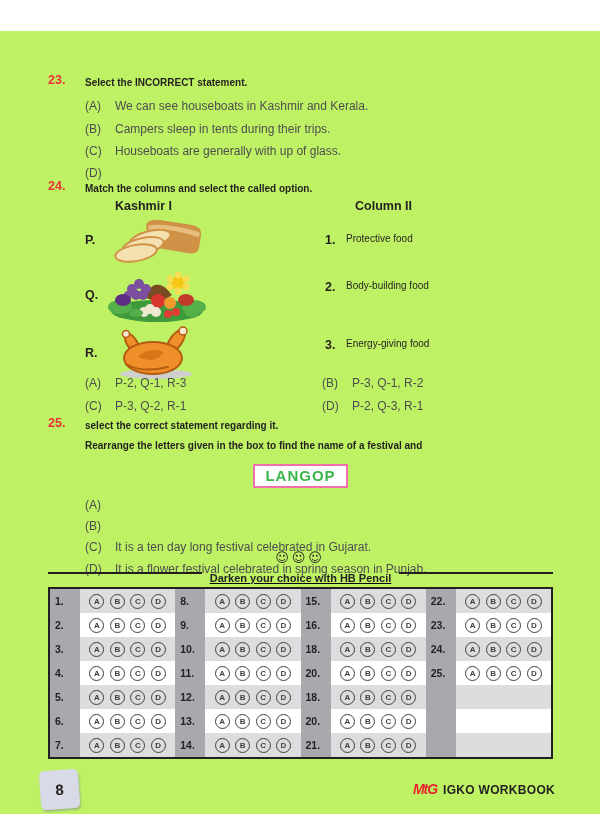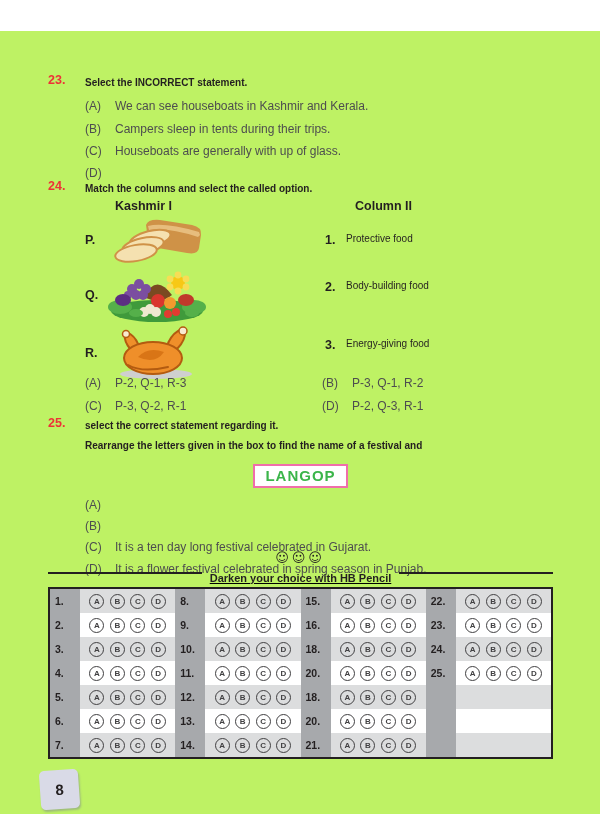--- a/index.html
+++ b/index.html
@@ -488,14 +488,18 @@
         <div class="sheet-row alt">
           <div class="num-cell"></div>
           <div class="bubble-cell"></div>
         </div>
       </div>
     </div>
 
   <div class="page-note">
     <span>8</span>
   </div>
+  <div class="footer-brand">
+    <span class="brand-logo">MtG</span>
+    <span class="brand-suffix">IGKO WORKBOOK</span>
+  </div>
 
 </div>
 
 </body></html>

